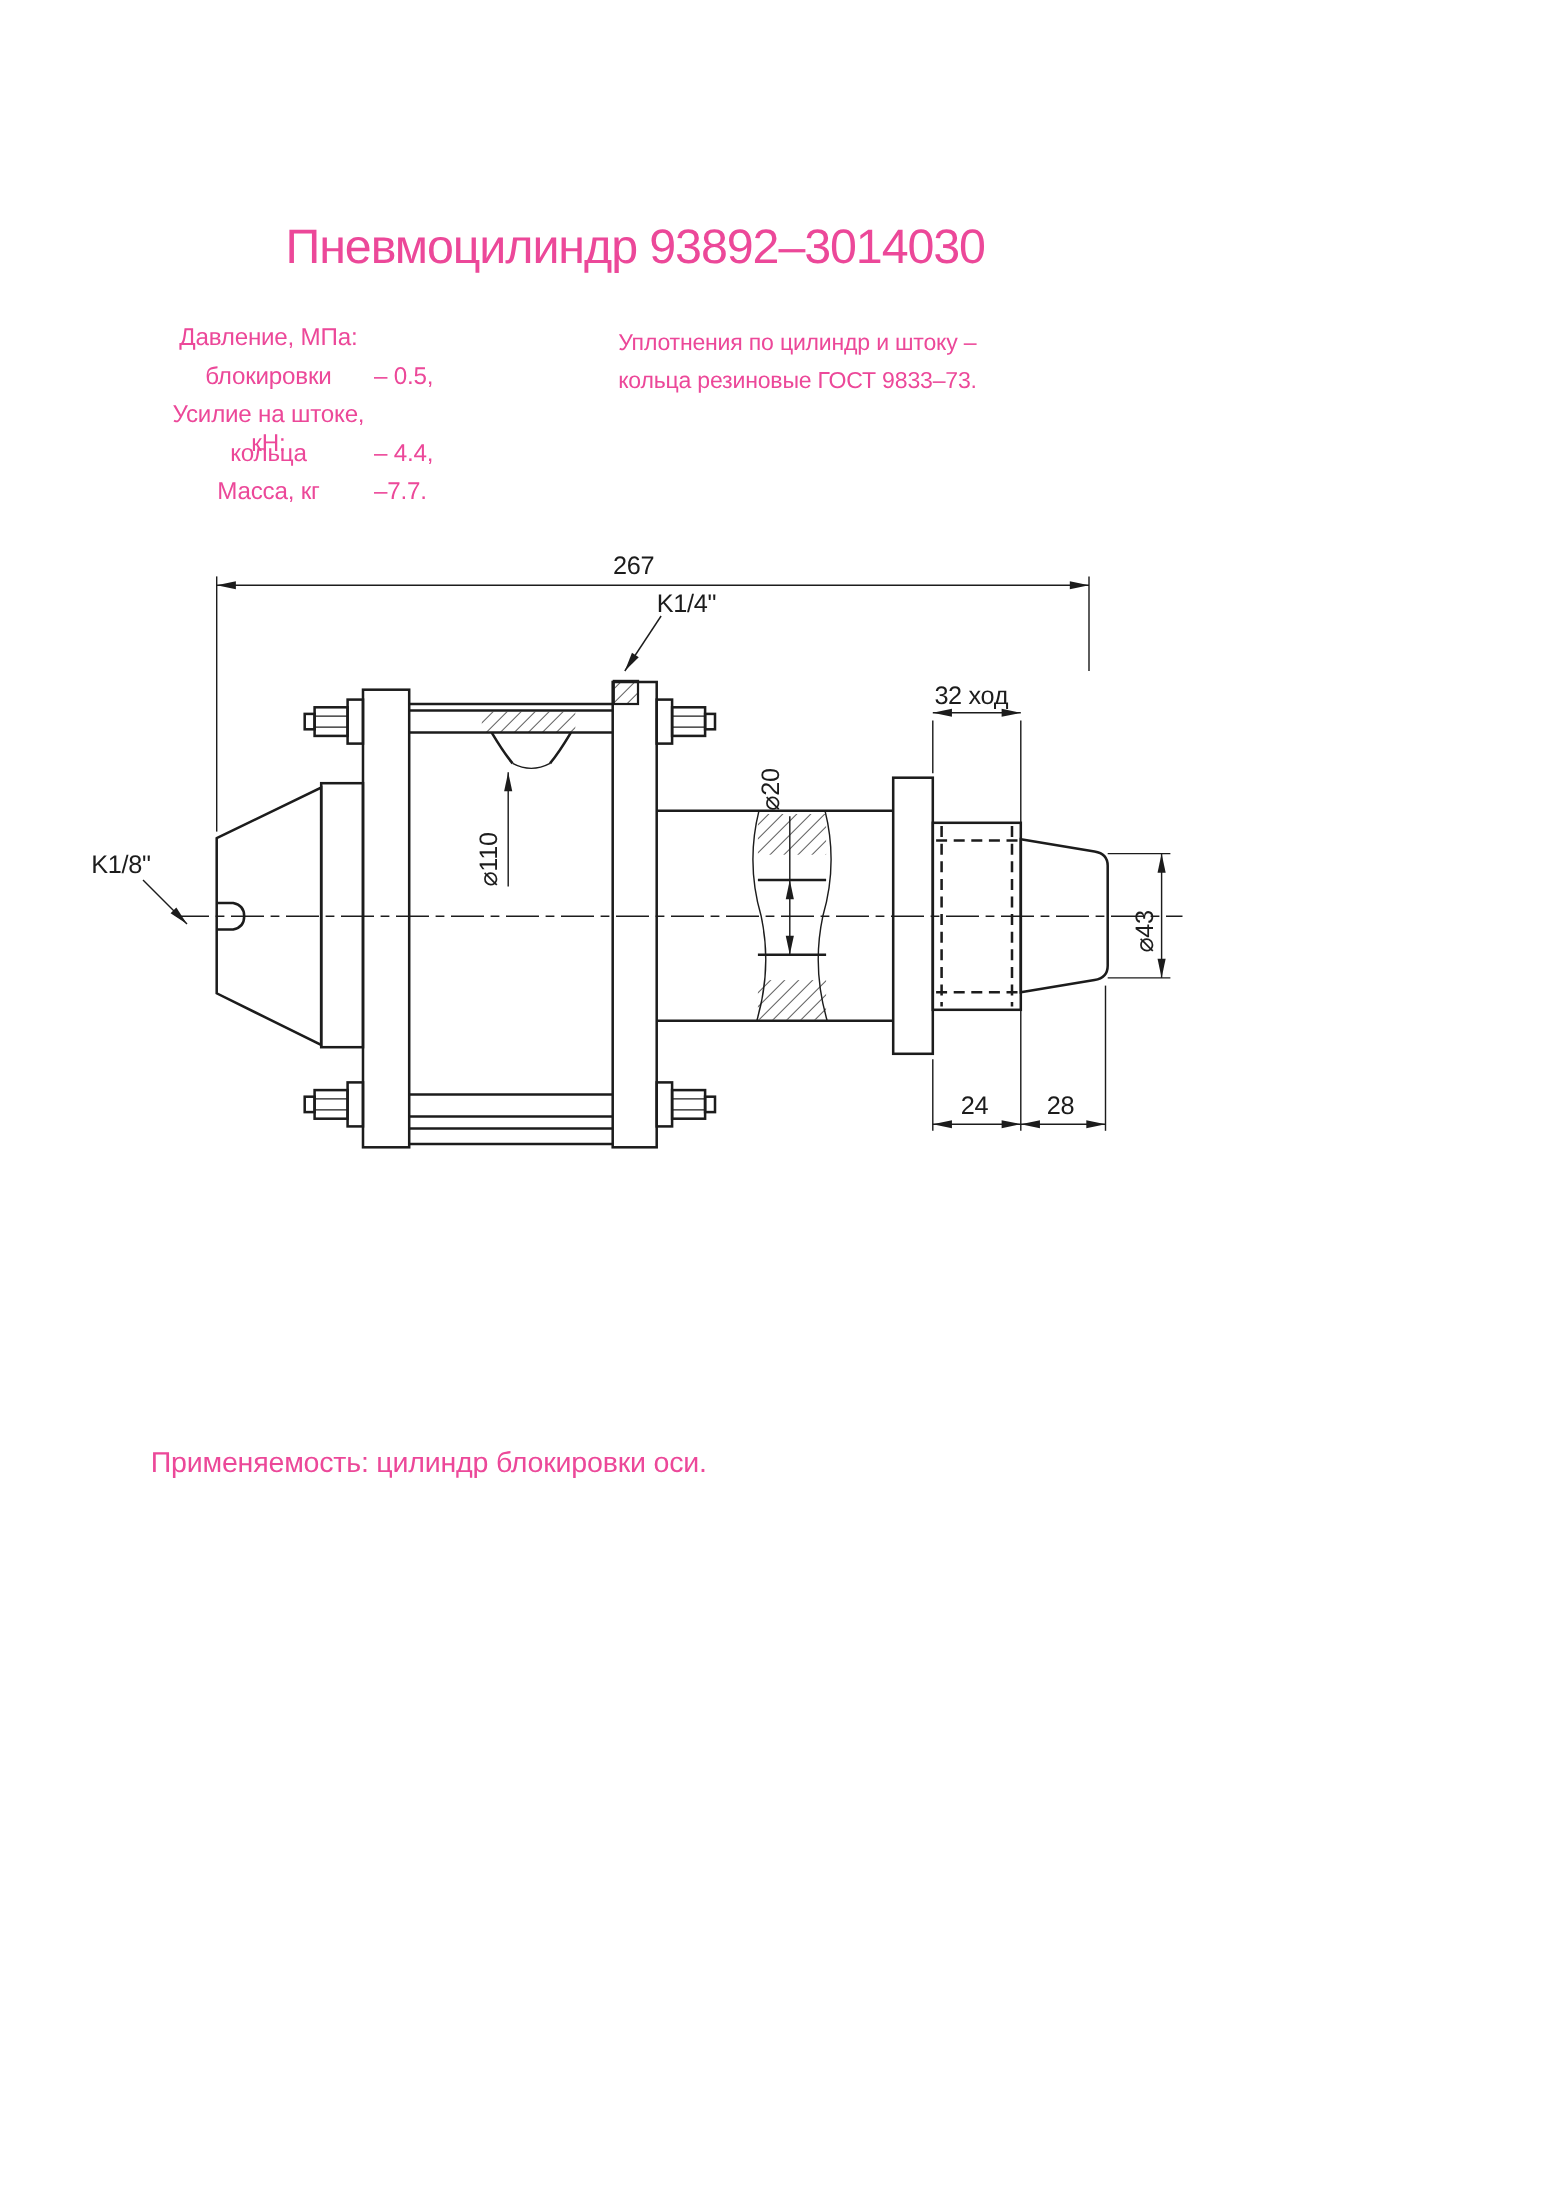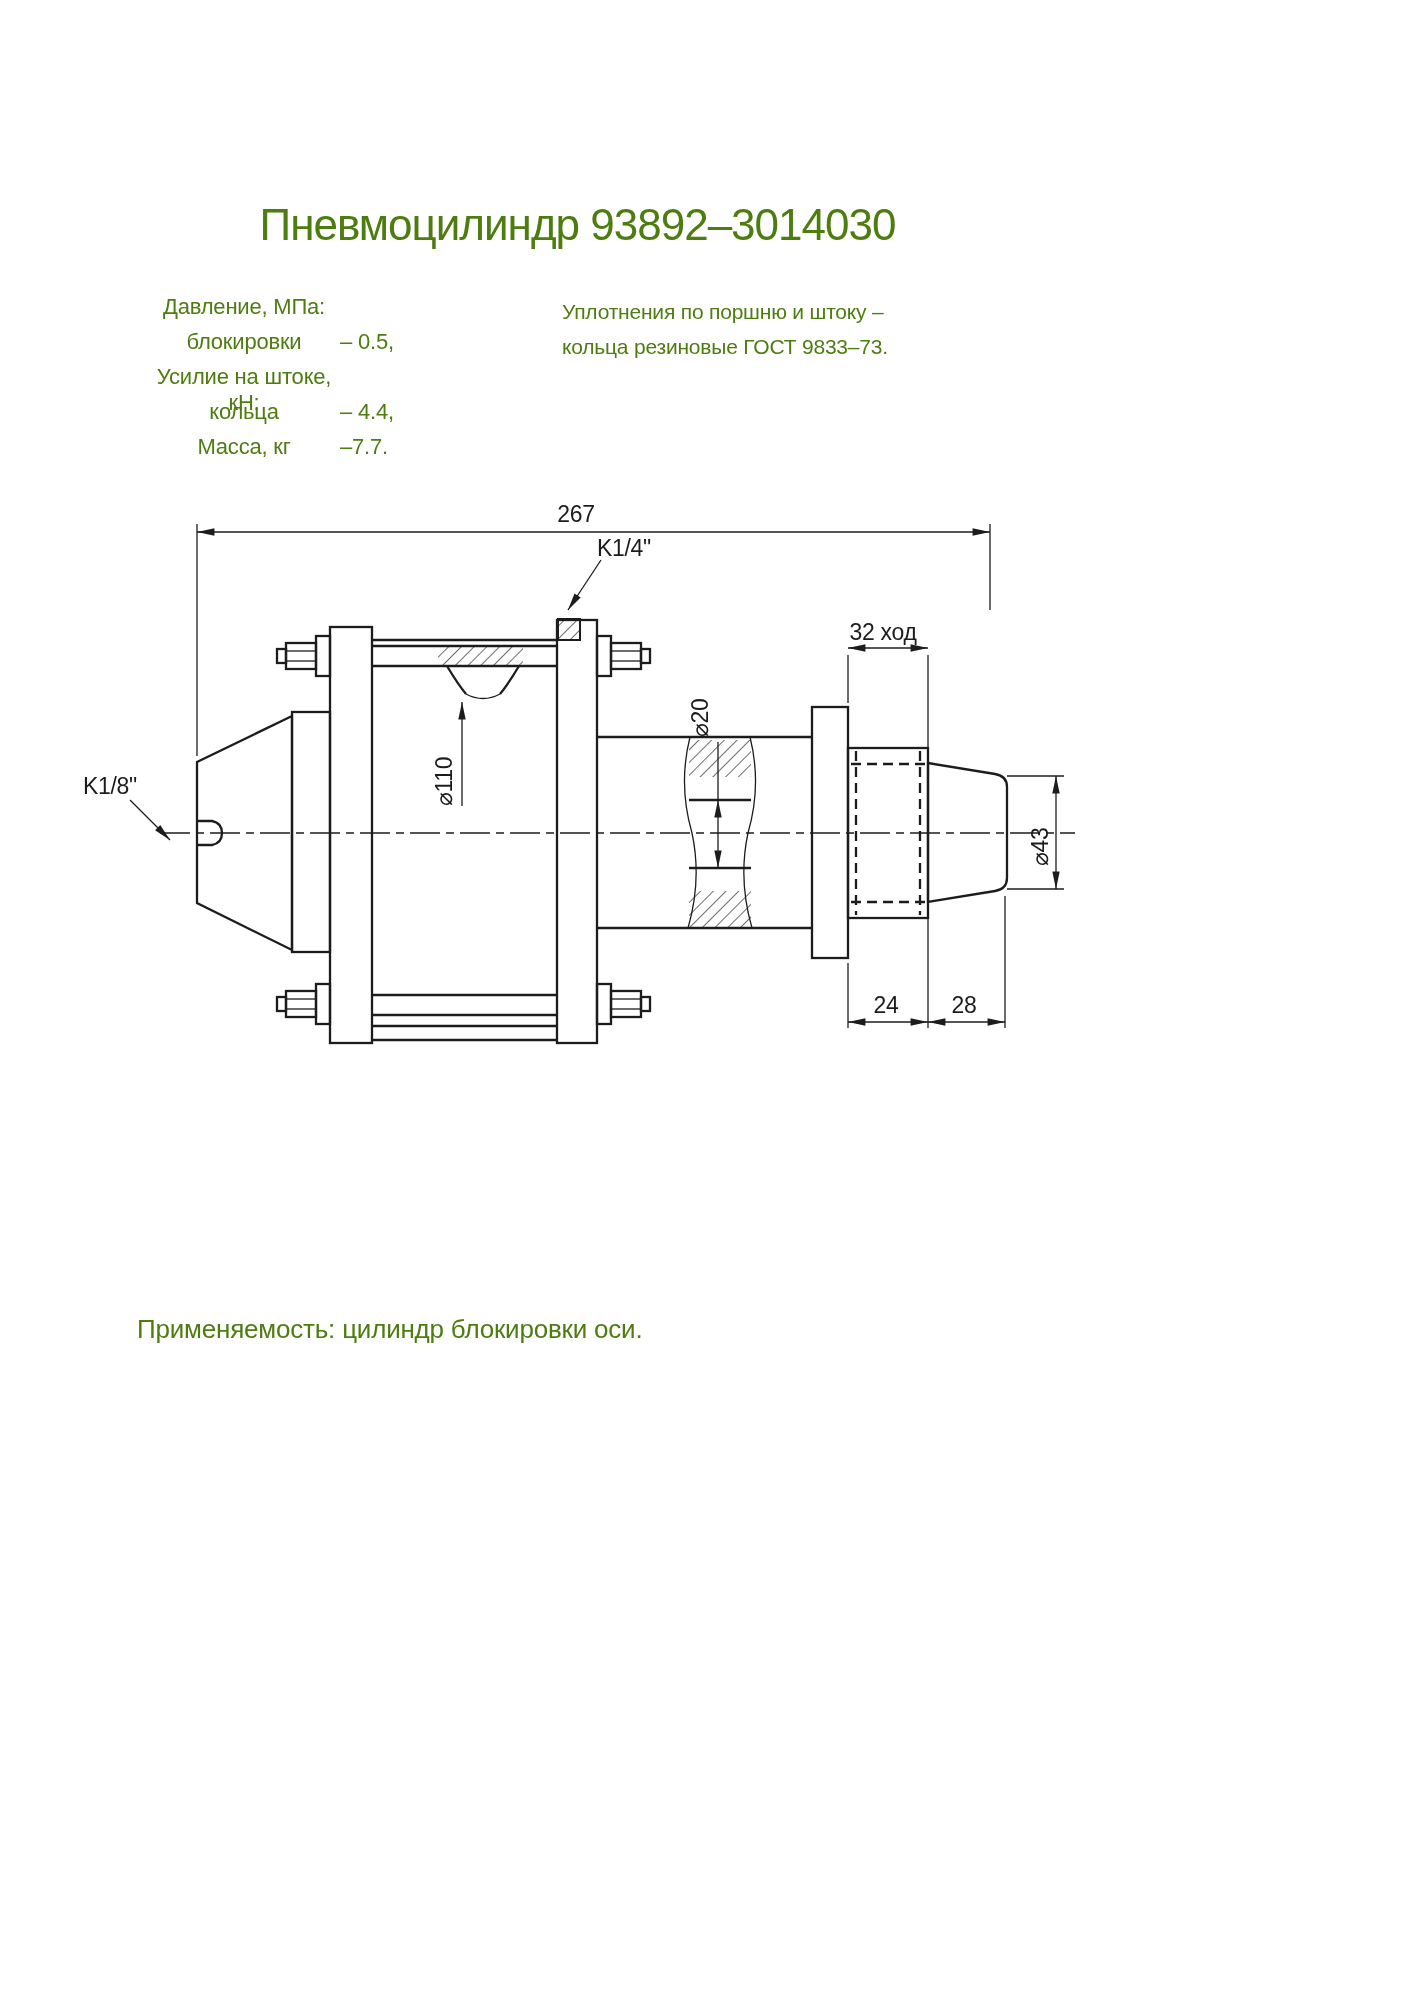--- a/index.html
+++ b/index.html
@@ -1,18 +1,18 @@
 <!DOCTYPE html>
 <html><head>
 <meta charset="utf-8">
 <style>
   html,body { margin:0; padding:0; background:#fff; }
   .page {
     position:relative; width:1141px; height:2000px; background:#ffffff;
-    font-family:"Liberation Sans", sans-serif; color:#4d7c0f; overflow:hidden;
+    font-family:"Liberation Sans", sans-serif; color:#ec4899; overflow:hidden;
   }
   .title {
     position:absolute; top:200px; left:0; width:1155px; text-align:center;
     font-size:44px; letter-spacing:-1px; white-space:nowrap;
   }
   .specs { position:absolute; left:148px; top:294px; font-size:22px; letter-spacing:-0.2px;text-align:center; }
   .spec-row { display:flex; height:35px; }
   .spec-label { width:192px; }
   .spec-value { white-space:nowrap; }
   .notes { position:absolute; left:562px; top:294px; font-size:21px; line-height:35px; letter-spacing:-0.2px; white-space:nowrap; }
@@ -48,21 +48,21 @@
       <span class="spec-label">кольца</span>
       <span class="spec-value">– 4.4,</span>
     </div>
     <div class="spec-row">
       <span class="spec-label">Масса, кг</span>
       <span class="spec-value">–7.7.</span>
     </div>
   </div>
 
   <div class="notes">
-    <div>Уплотнения по поршню и штоку –</div>
+    <div>Уплотнения по цилиндр и штоку –</div>
     <div>кольца резиновые ГОСТ 9833–73.</div>
   </div>
 
   <svg class="drawing" width="1413" height="2000" viewBox="0 0 1413 2000">
     <defs>
       <marker id="arr" viewBox="0 0 18 8" refX="17" refY="4" markerWidth="19" markerHeight="9" orient="auto-start-reverse" markerUnits="userSpaceOnUse">
         <path d="M0.5,0.5 L17,4 L0.5,7.5 Z" fill="#1c1c1c"></path>
       </marker>
       <pattern id="hatch" width="9" height="9" patternUnits="userSpaceOnUse" patternTransform="rotate(45)">
         <line x1="0" y1="0" x2="0" y2="9" stroke="#1c1c1c" stroke-width="1.3"></line>

